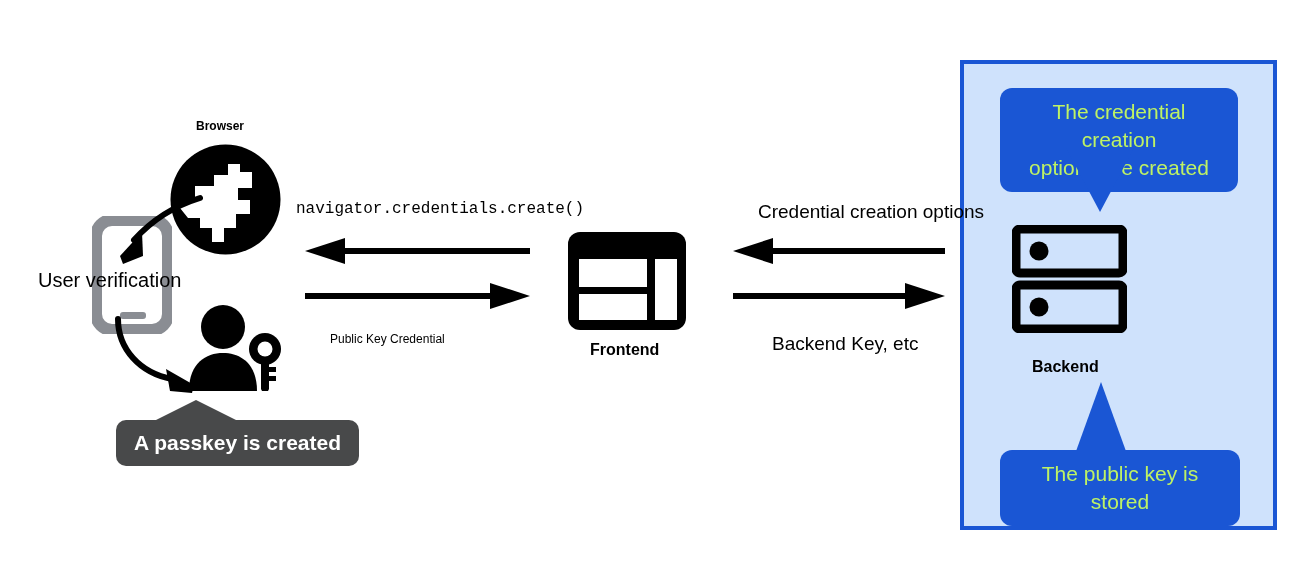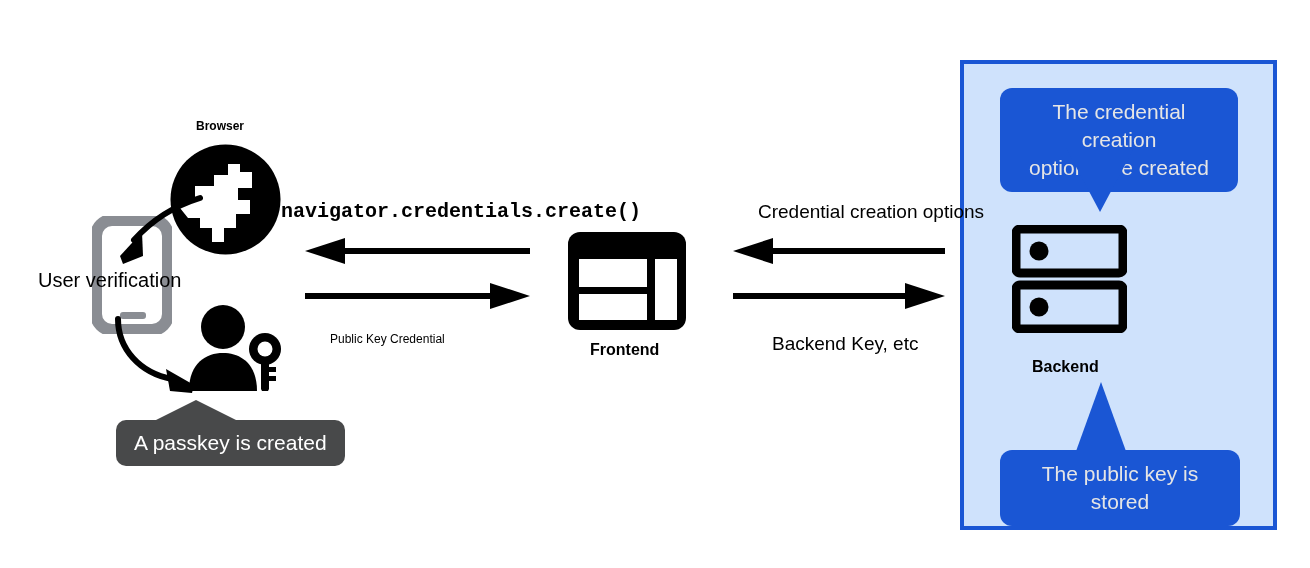--- a/index.html
+++ b/index.html
@@ -41,40 +41,41 @@
     width: 317px;
     height: 470px;
     background: #cfe2fc;
     border: 4px solid #1a56d4;
     box-sizing: border-box;
   }
 
   
   .callout-blue {
     background: #1a56d4;
-    color: #e5e5e5;
+    color: #bef264;
     border-radius: 12px;
     text-align: center;
     font-size: 21px;
     line-height: 28px;
     padding: 10px 14px;
     box-sizing: border-box;
     font-family: "Liberation Sans", sans-serif;
   }
   .callout-dark {
     background: #48494a;
     color: #ffffff;
     border-radius: 10px;
     text-align: center;
     font-size: 21px;
     line-height: 28px;
     padding: 9px 18px;
     box-sizing: border-box;
     font-family: "Liberation Sans", sans-serif;
     white-space: nowrap;
+    font-weight: bold;
   }
 
   
   .tri { display:block; }
 
   
   .icon-svg { display: block; }
 </style>
 </head>
 <body>
@@ -152,21 +153,21 @@
     <rect x="83" y="62" width="7" height="5" fill="#000000"></rect>
     <rect x="83" y="71" width="7" height="5" fill="#000000"></rect>
     <polygon points="75,84 83,84 79,92" fill="#000000"></polygon>
   </svg>
 
   <svg class="abs tri" style="left:152px; top:400px;" width="88" height="22" viewBox="0 0 88 22">
     <polygon points="44,0 88,22 0,22" fill="#48494a"></polygon>
   </svg>
   <div class="abs callout-dark" style="left:116px; top:420px;">A passkey is created</div>
 
-  <div class="abs mono" style="left:281px; top:200px; font-size:20px;font-weight:bold;">navigator.credentials.create()</div>
+  <div class="abs mono" style="left:296px; top:200px; font-size:16px;">navigator.credentials.create()</div>
 
   <svg class="abs" style="left:305px; top:238px;" width="225" height="26" viewBox="0 0 225 26">
     <line x1="34" y1="13" x2="225" y2="13" stroke="#000000" stroke-width="6"></line>
     <polygon points="0,13 40,0 40,26" fill="#000000"></polygon>
   </svg>
 
   <svg class="abs" style="left:305px; top:283px;" width="225" height="26" viewBox="0 0 225 26">
     <line x1="0" y1="13" x2="191" y2="13" stroke="#000000" stroke-width="6"></line>
     <polygon points="225,13 185,0 185,26" fill="#000000"></polygon>
   </svg>

